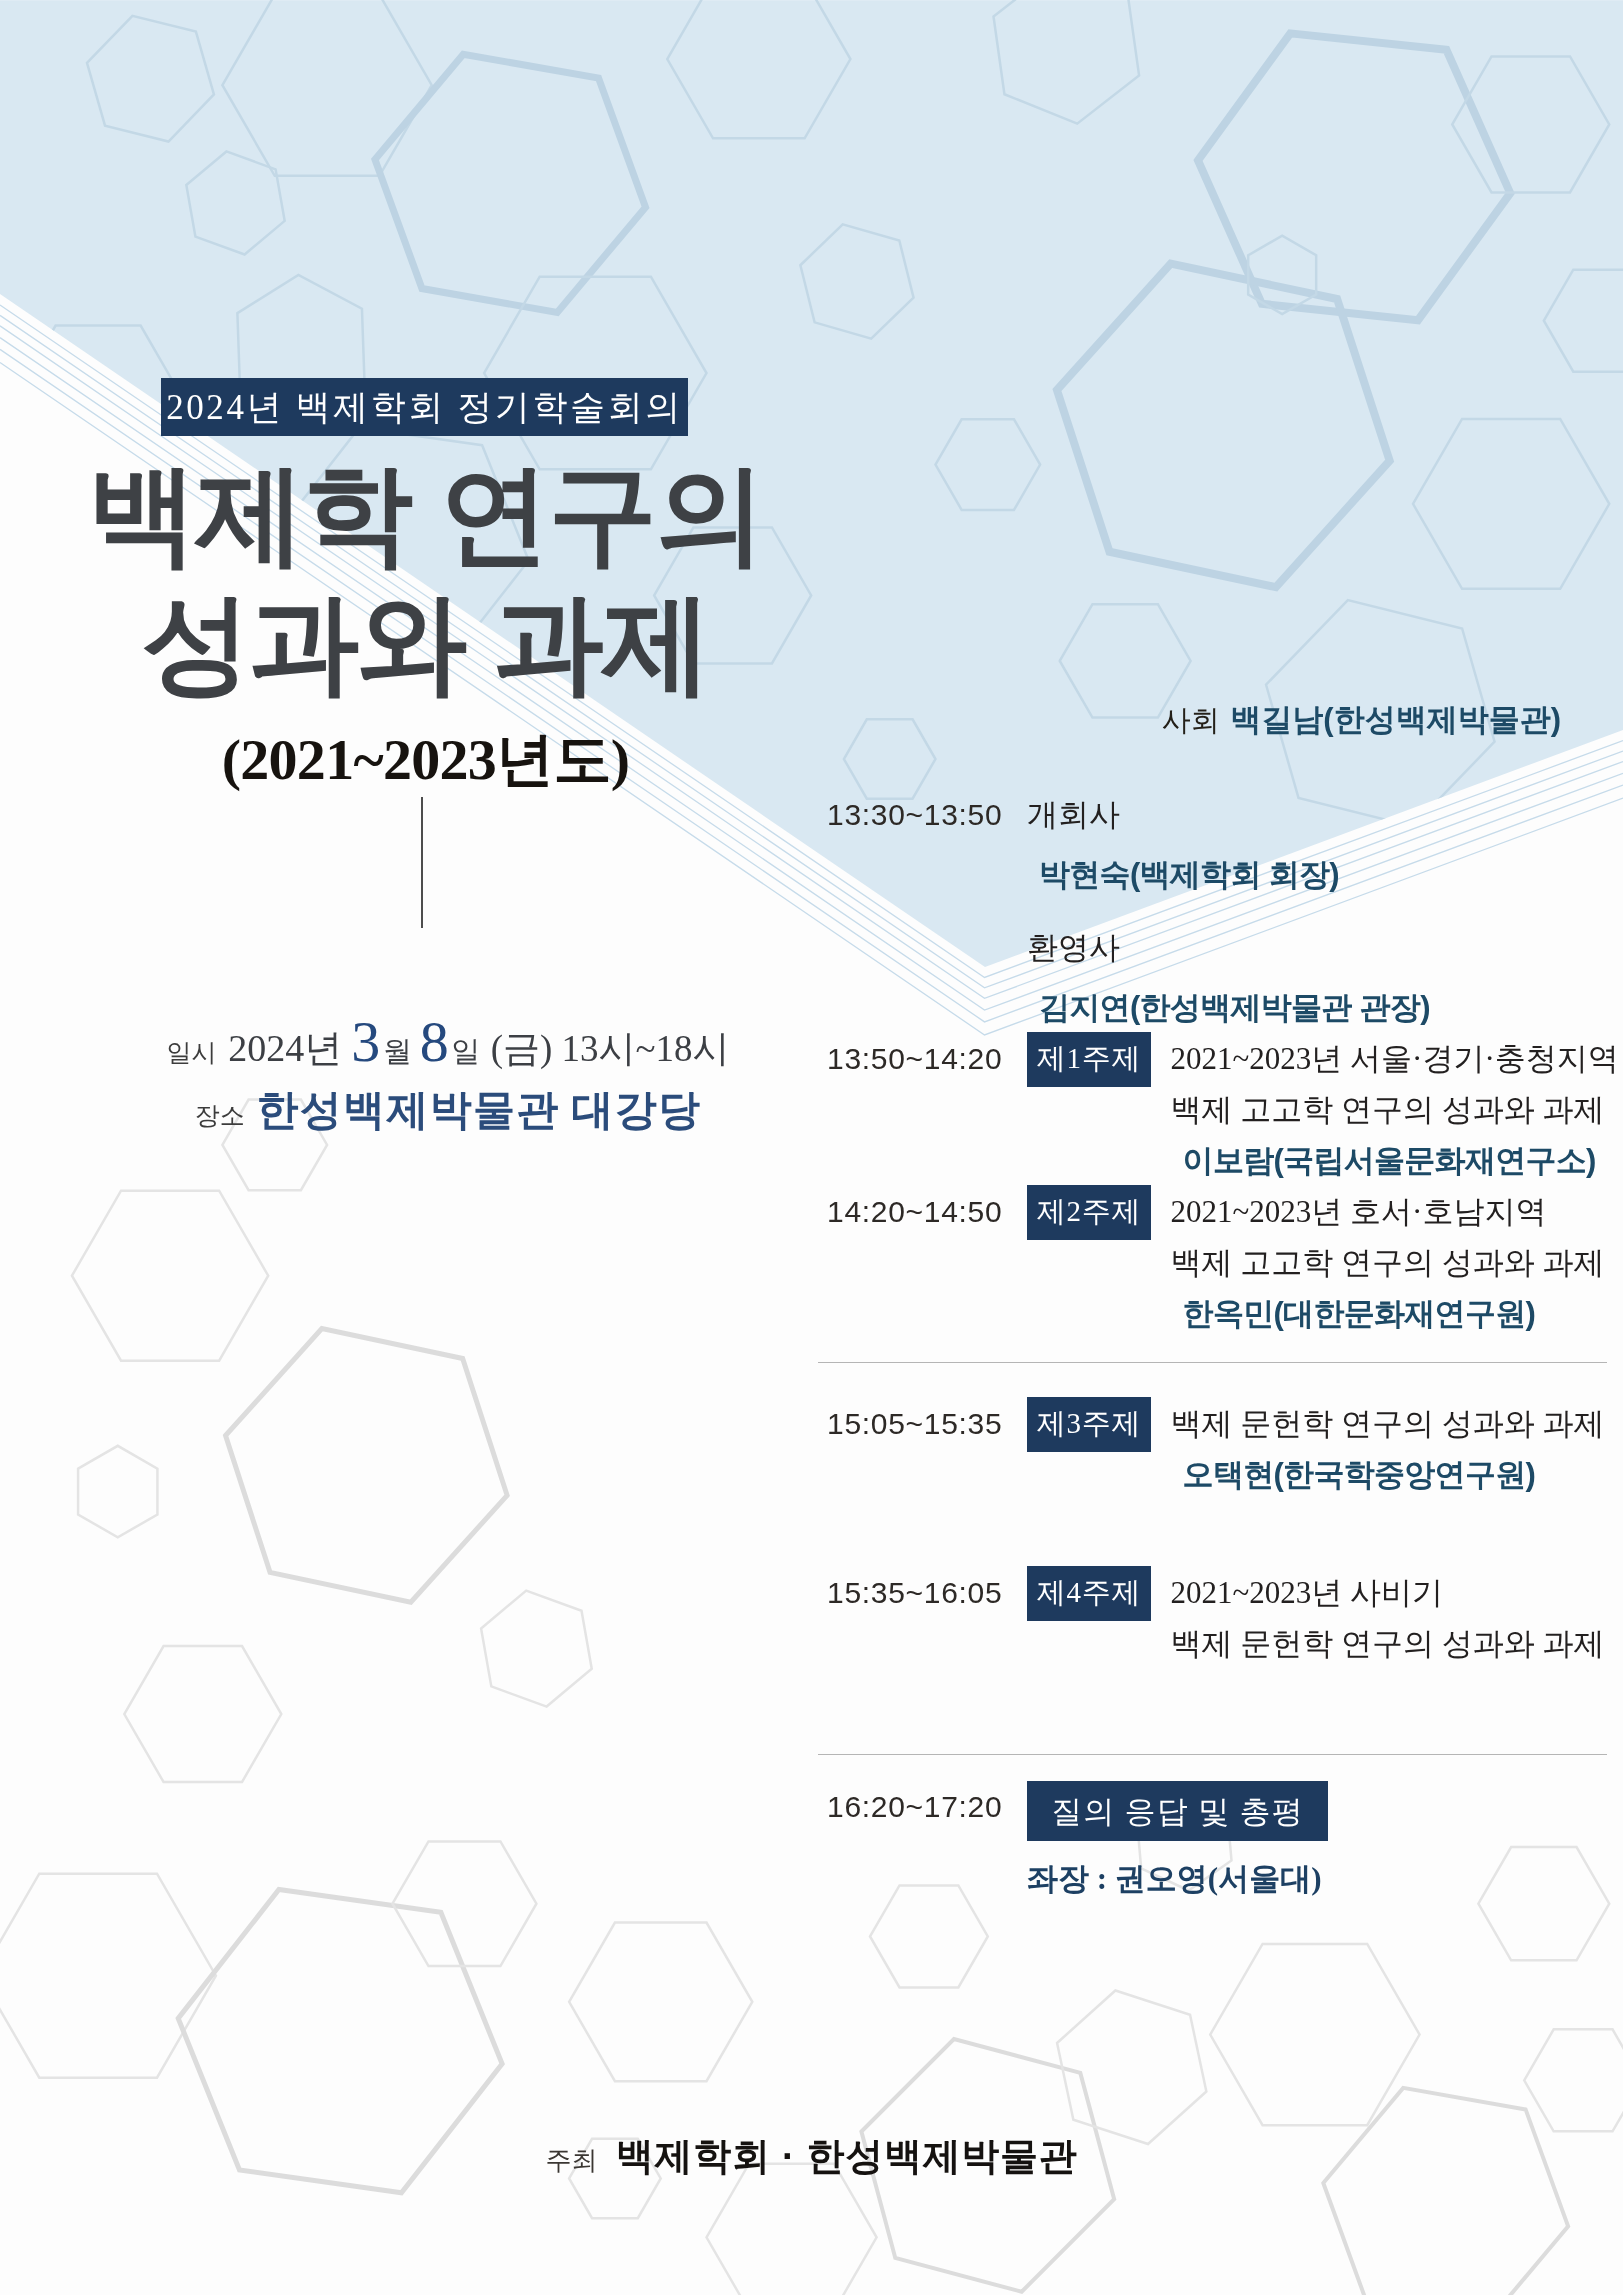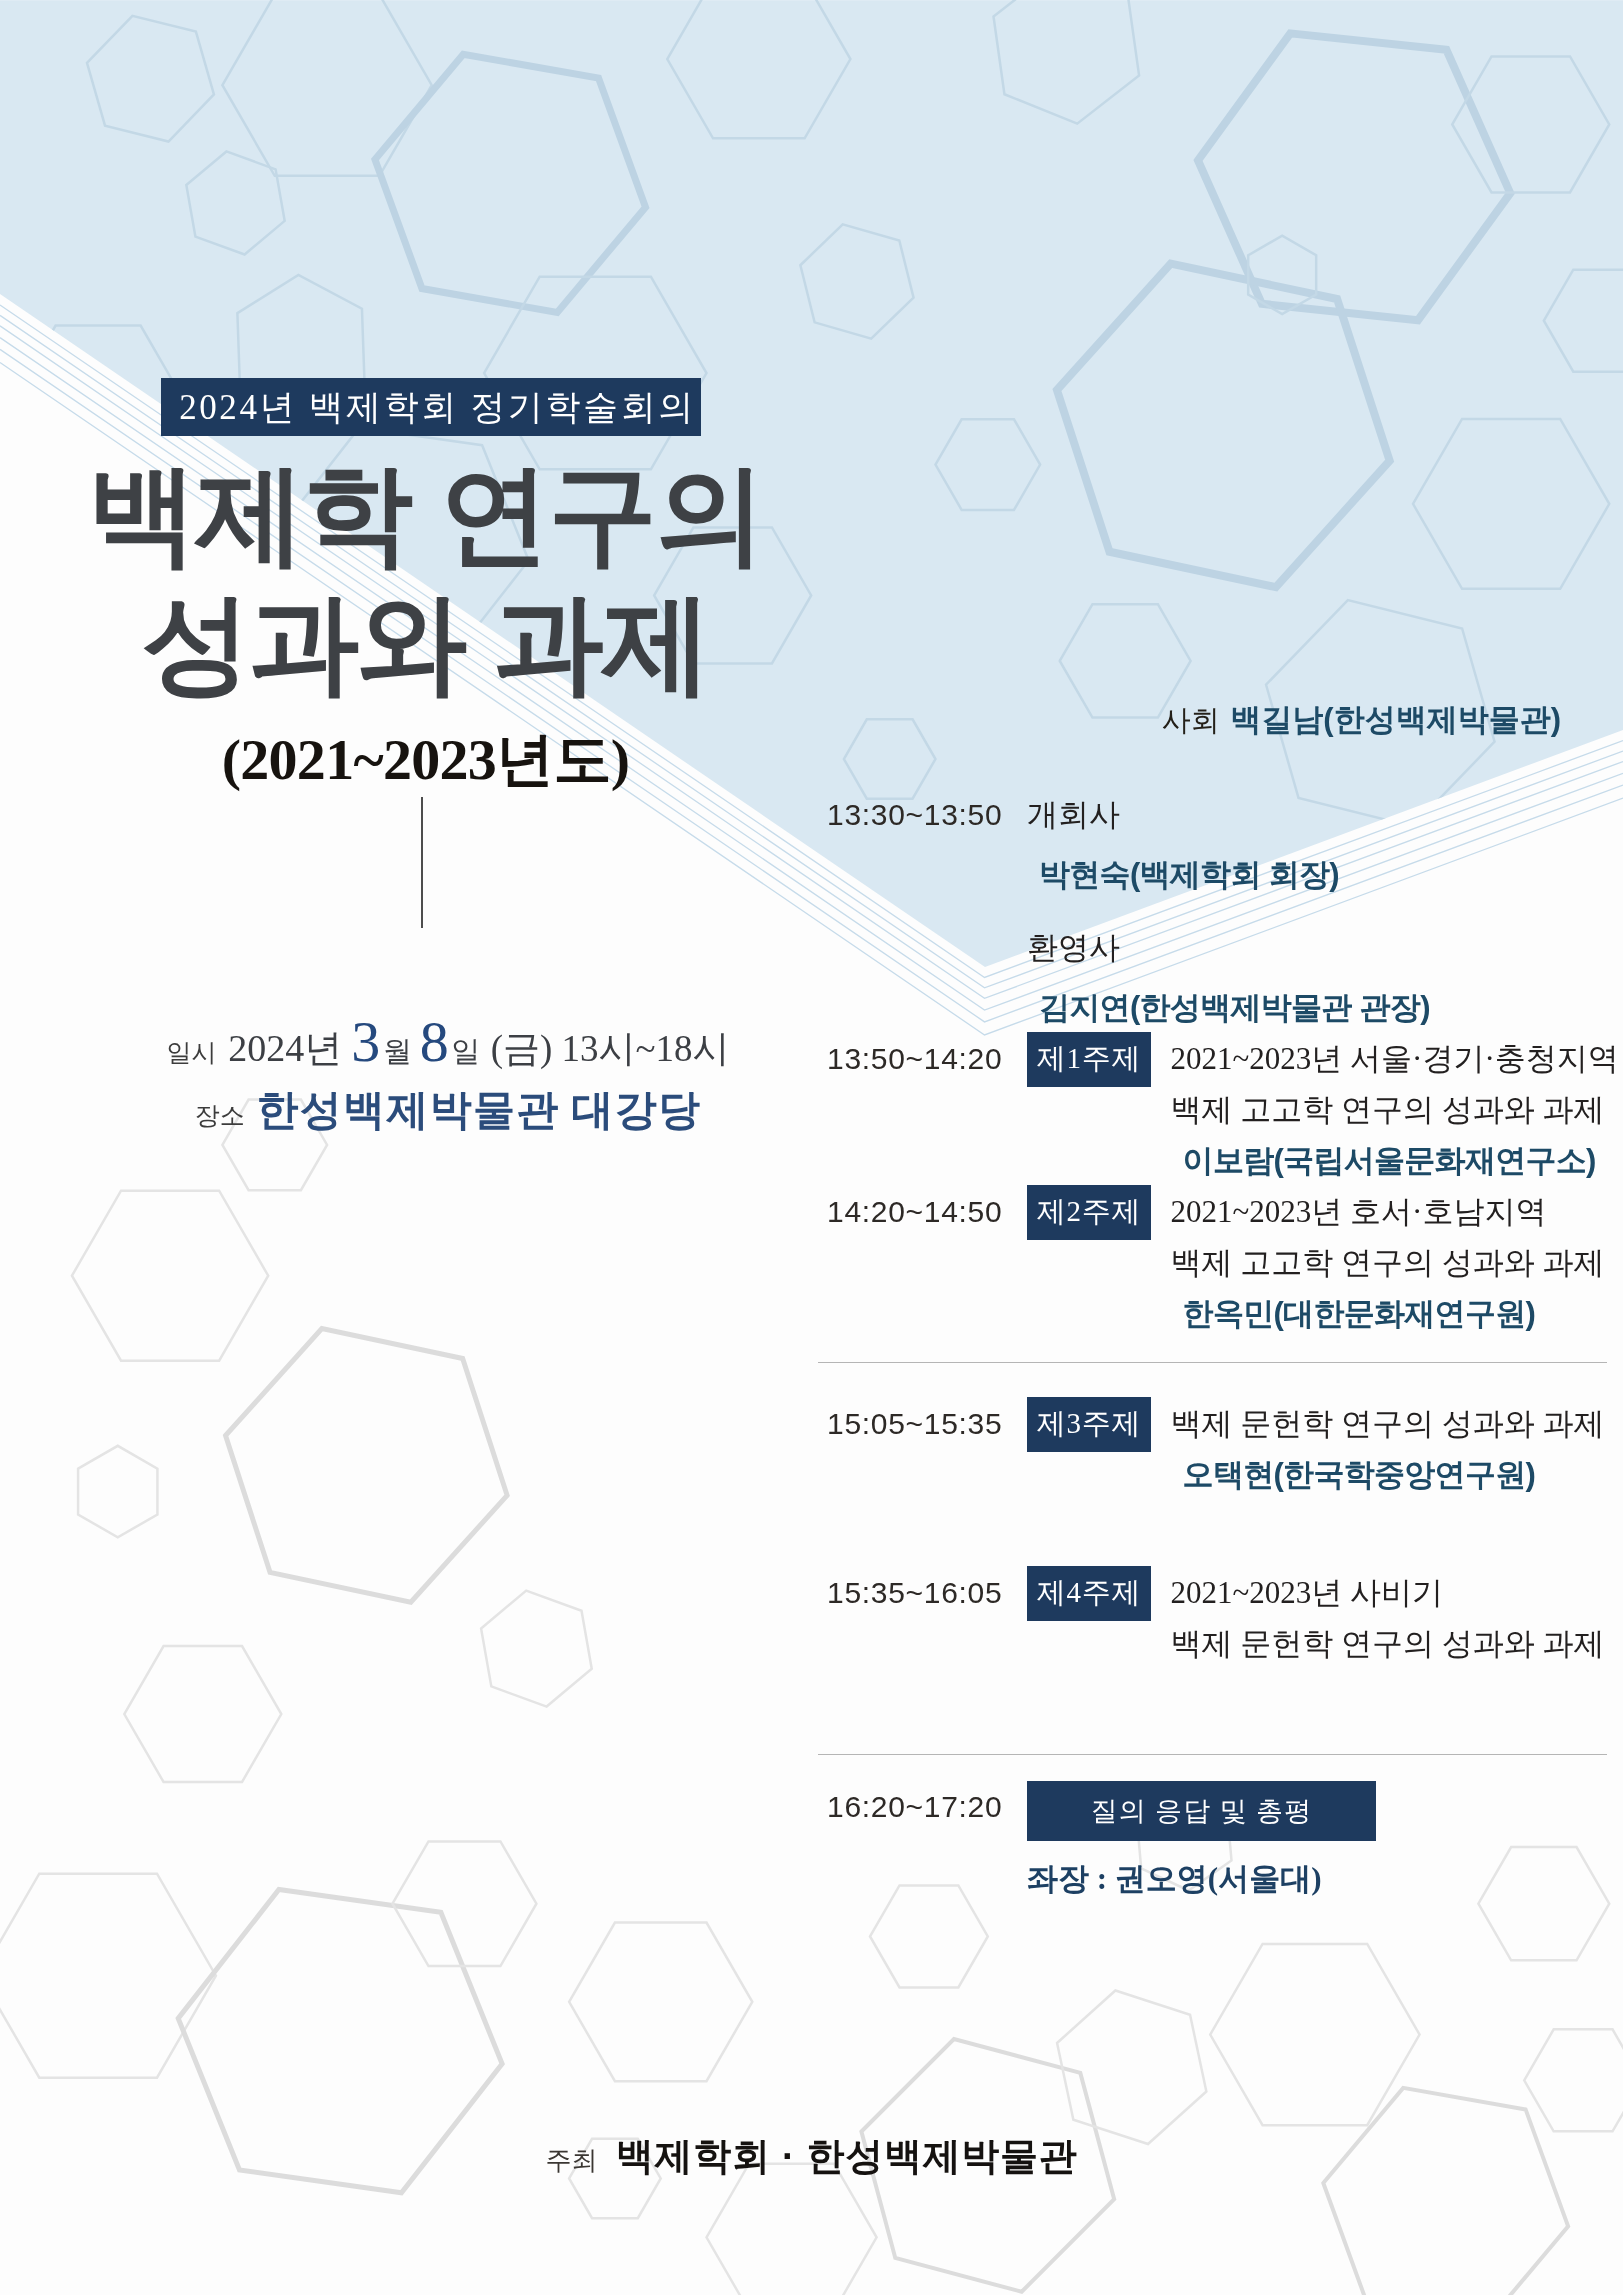--- a/index.html
+++ b/index.html
@@ -15,21 +15,21 @@
   }
 
   .stripes-svg { position: absolute; left: 0; top: 0; z-index: 2; }
 
   .content { position: absolute; left: 0; top: 0; width: 1623px; height: 2295px; z-index: 10; }
 
   
   .event-badge {
     position: absolute; left: 161px; top: 378px; width: 527px; height: 58px;
     background: #1e3a5e; display: flex; align-items: center; justify-content: center;
-    color: #ffffff; font-family: "Liberation Serif", serif; font-size: 35px; letter-spacing: 2.6px; padding-left: 13px;
+    color: #ffffff; font-family: "Liberation Serif", serif; font-size: 35px; letter-spacing: 2.6px;
   }
 
   .main-title {
     position: absolute; left: 72px; top: 450px; width: 707px; text-align: center;
     font-weight: 800; font-size: 110px; line-height: 1.17; color: #3e4145; letter-spacing: -2px;
   }
   .subtitle {
     position: absolute; left: 72px; top: 721px; width: 707px; text-align: center;
     font-family: "Liberation Serif", serif; font-weight: 700; font-size: 58px; color: #17130f;
     letter-spacing: -0.7px;
@@ -63,22 +63,22 @@
   }
   .lines { font-family: "Liberation Serif", serif; font-size: 31px; line-height: 51px; color: #232020; white-space: nowrap; }
   .lines .speaker { font-family: "Liberation Sans", sans-serif; font-weight: 700; color: #1d4a66; letter-spacing: -0.7px; margin-left: 12px; }
   .opening .lines .sp1 { margin-top: 9.2px; }
   .opening .lines .t2  { margin-top: 22px; }
 
   .h-divider { position: absolute; left: 818px; width: 789px; height: 1.3px; background: #b5b5b5; }
 
   .qna-badge {
     display: inline-flex; align-items: center; justify-content: center;
-    min-width: 281px; height: 60px; padding: 0 34px; background: #1e3a5e;
-    color: #ffffff; font-family: "Liberation Serif", serif; font-size: 27px; letter-spacing: 1.3px;
+    min-width: 281px; height: 60px; padding: 0 10px; background: #1e3a5e;
+    color: #ffffff; font-family: "Liberation Serif", serif; font-size: 31px; letter-spacing: 1.3px;
   }
   .chair { margin-top: 11.8px; font-weight: 700; font-size: 31px; color: #1d4063; }
 
   .footer {
     position: absolute; left: 0; top: 2131px; width: 1623px;
     display: flex; justify-content: center; align-items: baseline; gap: 18.3px;
   }
   .footer .label { font-family: "Liberation Serif", serif; font-size: 26px; color: #3a3632; }
   .footer .orgs  { font-weight: 800; font-size: 38px; color: #151210; letter-spacing: 0.7px; }
 </style>

